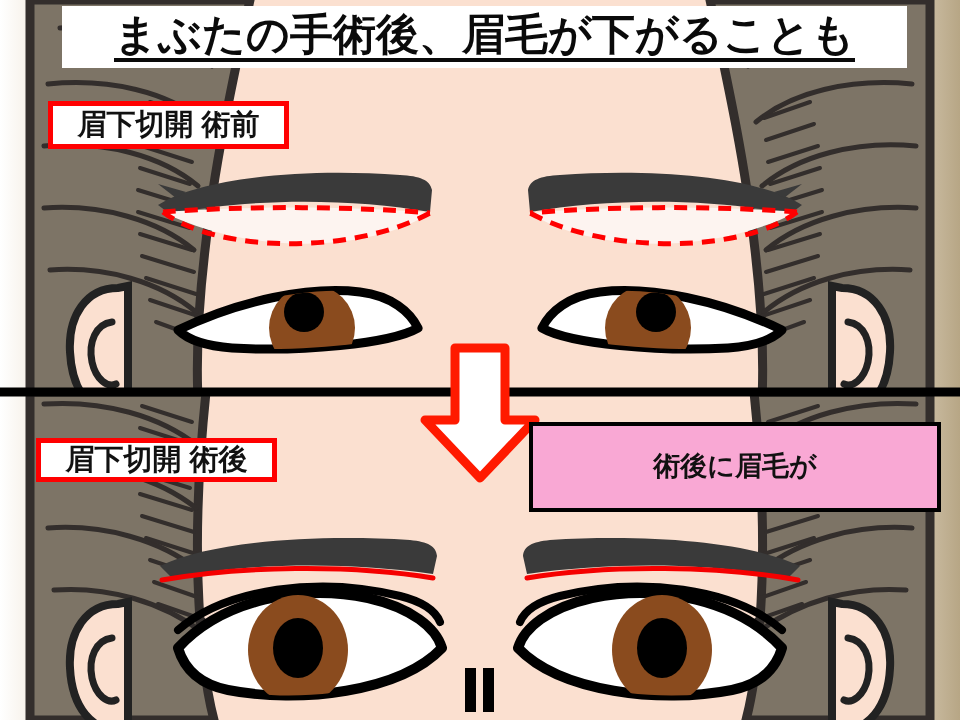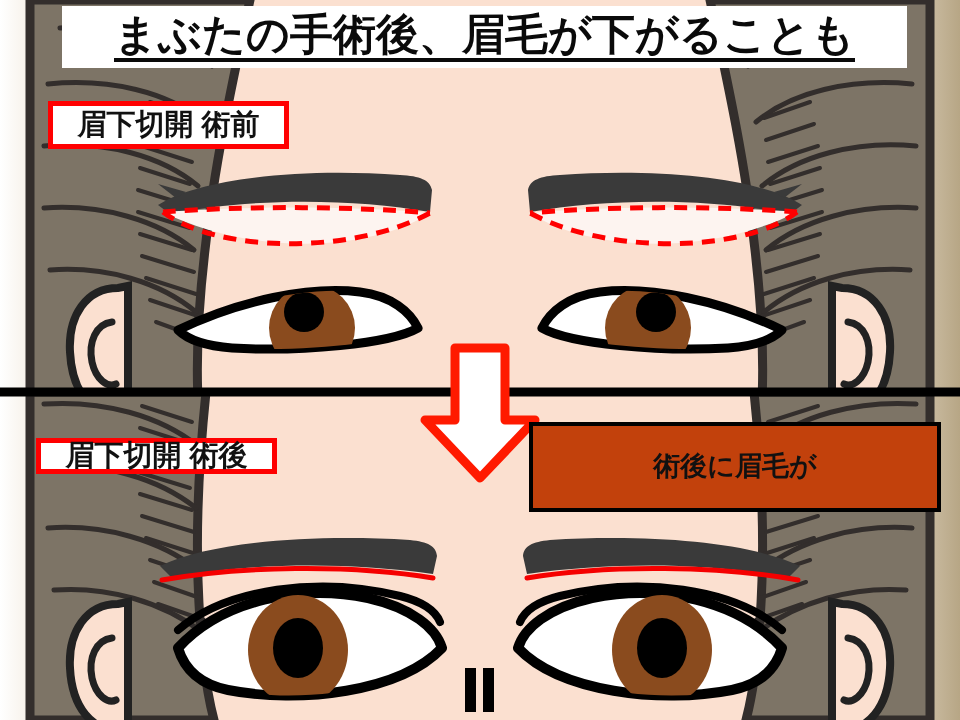--- a/index.html
+++ b/index.html
@@ -60,30 +60,30 @@
     padding: 3px 14px 5px 14px;
   }
   .stage-label span {
     font-size: 29px;
     font-weight: bold;
     color: #111111;
     white-space: nowrap;
     line-height: 1;
   }
   #label-before { left: 36px; top: 101px; width: 241px; height: 48px; margin-left: 12px; }
-  #label-after  { left: 36px; top: 438px; width: 241px; height: 36px; }
+  #label-after  { left: 36px; top: 438px; width: 241px; height: 44px; }
 
   
   .callout {
     position: absolute;
     left: 529px;
     top: 422px;
     width: 412px;
     height: 90px;
-    background: #c2410c;
+    background: #f9a8d4;
     border: 4px solid #000000;
     box-sizing: border-box;
     display: flex;
     align-items: center;
     justify-content: center;
   }
   .callout-line {
     font-size: 27px;
     font-weight: bold;
     color: #111111;

